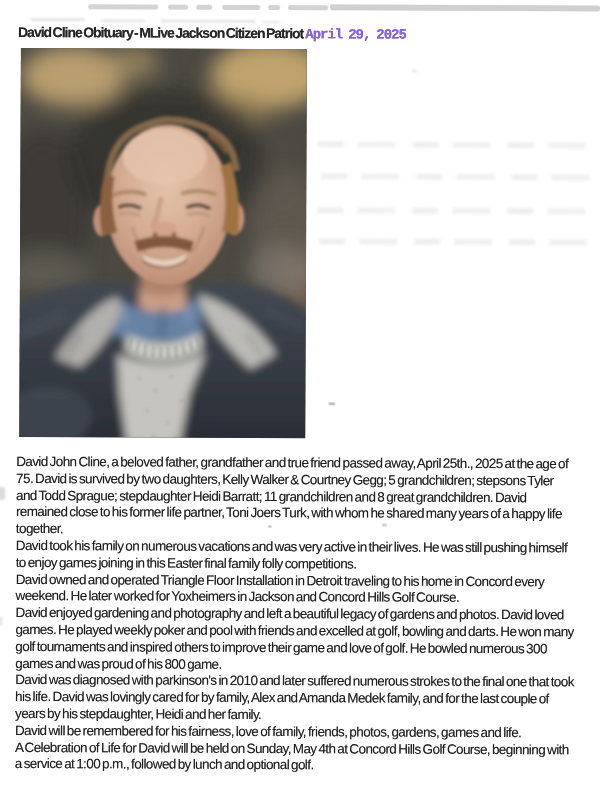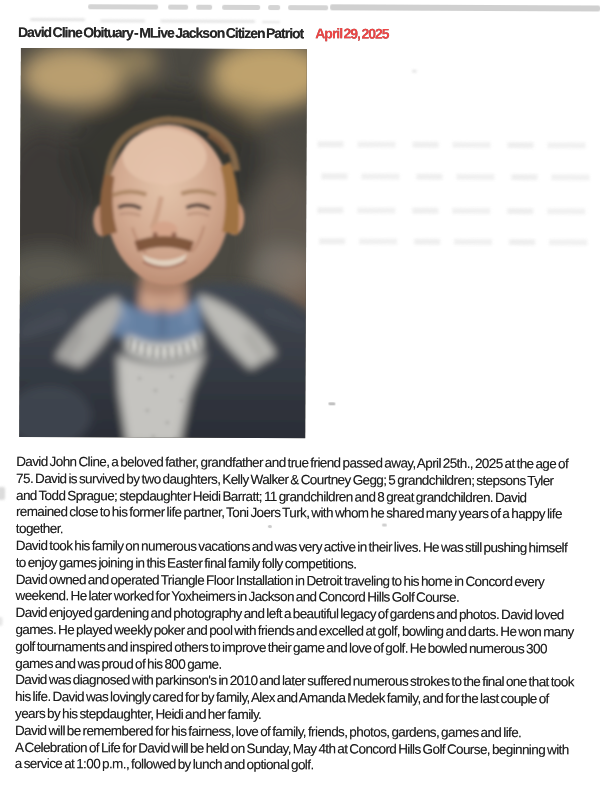--- a/index.html
+++ b/index.html
@@ -41,21 +41,21 @@
     top: 24px;
     margin: 0;
     font-size: 14px;
     font-weight: 700;
     letter-spacing: -1px;
     word-spacing: -1.5px;
     color: #262626;
     white-space: nowrap;
     text-shadow: 0 0 0.5px rgba(20,20,20,0.6);
   }
-  .doc-title .doc-date { color: #ef4444; margin-left: 12px; }
+  .doc-title .doc-date { color: #8b5cf6; margin-left: 2px; font-family: Liberation Mono, monospace; }
   
   .photo {
     position: absolute;
     left: 21px;
     top: 48px;
     width: 286px;
     height: 389px;
     margin: 0;
     overflow: hidden;
     background: #45423a;

